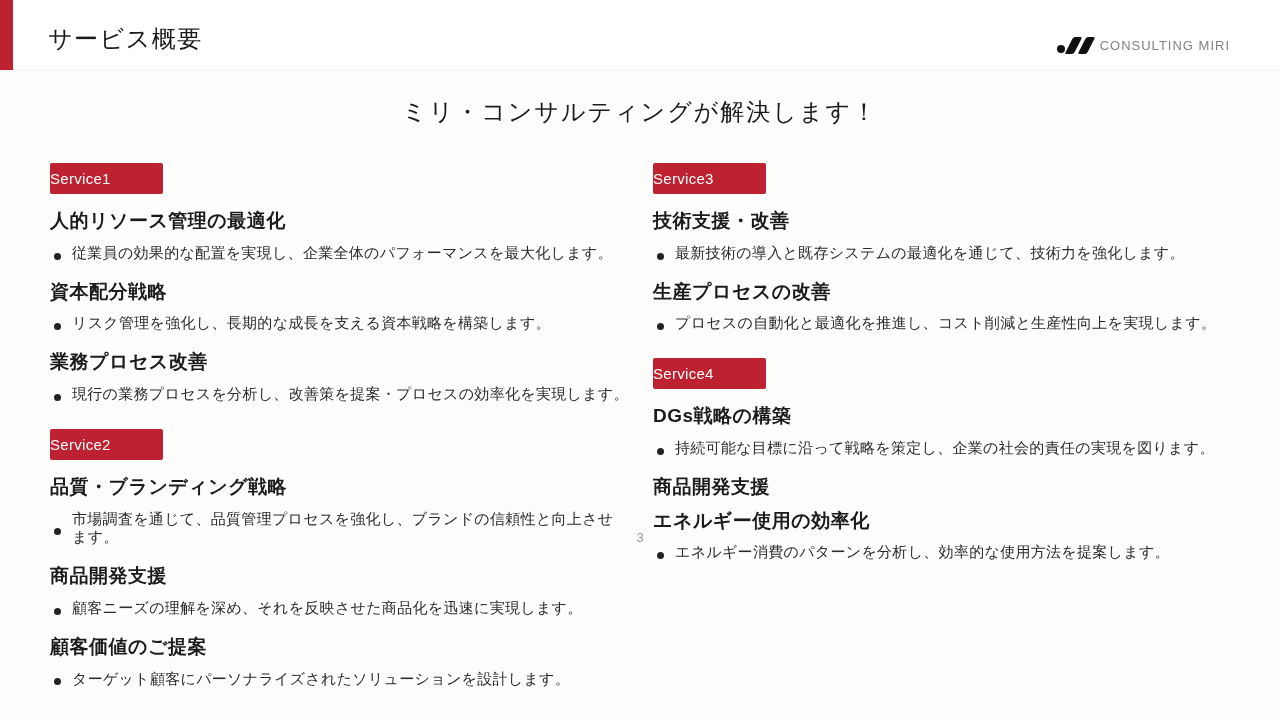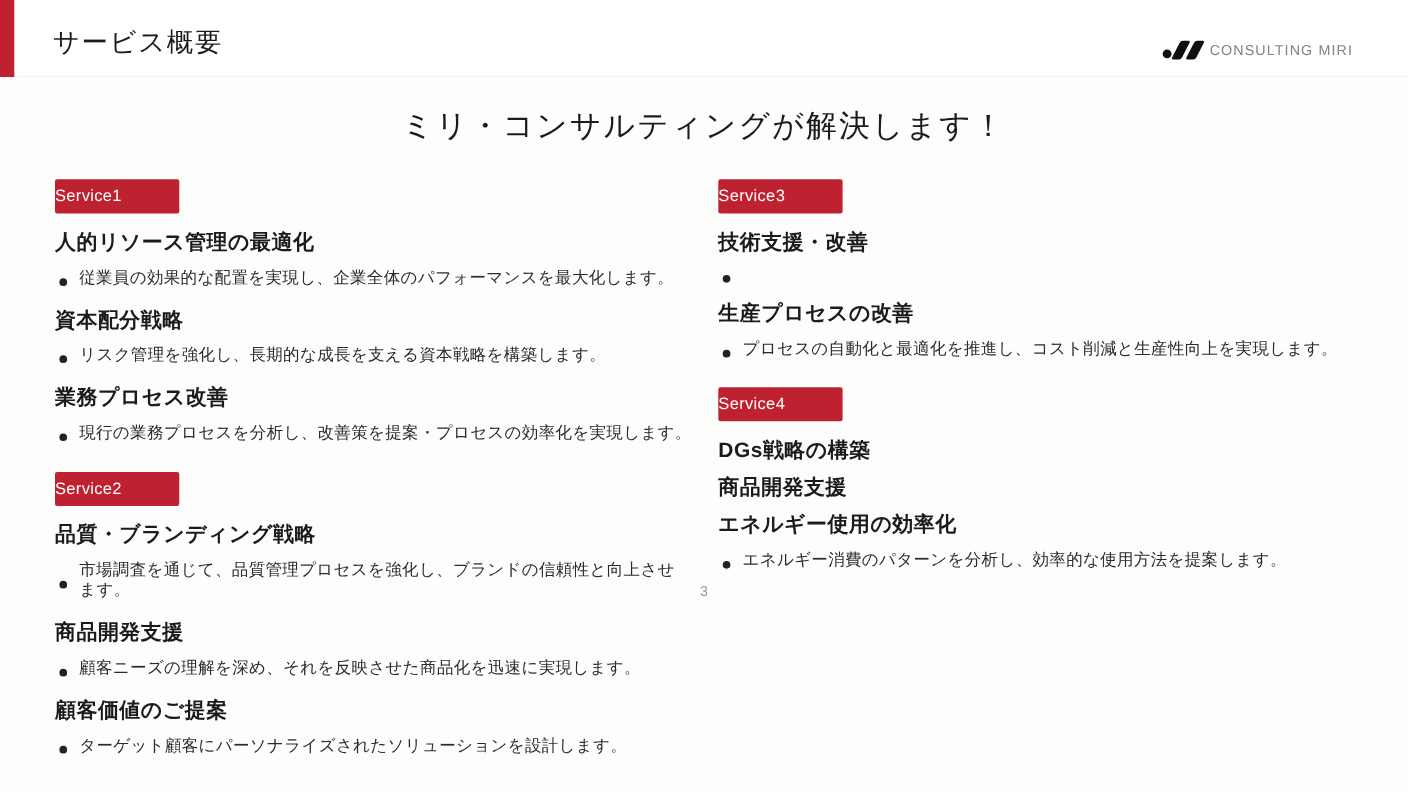--- a/index.html
+++ b/index.html
@@ -30,21 +30,21 @@
   .logo{position:absolute;right:50px;top:37px;display:flex;align-items:center;gap:9px;}
   .logo-mark{display:flex;align-items:flex-end;}
   .logo-dot{width:8px;height:8px;border-radius:50%;background:#101010;margin:0 4px 1px 0;}
   .logo-bar{width:9px;height:17px;background:#101010;transform:skewX(-27deg);border-radius:2px;}
   .logo-bar + .logo-bar{margin-left:4px;}
   .logo-text{font-size:13px;color:#838383;letter-spacing:1px;font-weight:500;}
 
   
   .main-title{
     position:absolute;top:96px;left:0;width:100%;margin:0;text-align:center;
-    font-size:28px;font-weight:500;letter-spacing:2px;color:#1B1B1B;
+    font-size:24px;font-weight:500;letter-spacing:2px;color:#1B1B1B;
   }
 
   
   .content-grid{
     position:absolute;top:163px;left:50px;right:48px;
     display:grid;grid-template-columns:1fr 1fr;column-gap:24px;
   }
   .service{margin-bottom:25px;}
   .service:last-child{margin-bottom:0;}
   .badge{
@@ -146,35 +146,40 @@
     </div>
 
     <div class="column">
 
       <section class="service">
         <div class="badge">Service3</div>
         <div class="item">
           <h3 class="item-heading">技術支援・改善</h3>
           <div class="bullet-row">
             <span class="bullet-dot"></span>
+            <span class="bullet-text">最新技術の導入と既存システムの最適化を通じて、技術力を強化します。</span>
           </div>
         </div>
         <div class="item">
           <h3 class="item-heading">生産プロセスの改善</h3>
           <div class="bullet-row">
             <span class="bullet-dot"></span>
             <span class="bullet-text">プロセスの自動化と最適化を推進し、コスト削減と生産性向上を実現します。</span>
           </div>
         </div>
       </section>
 
       <section class="service">
         <div class="badge">Service4</div>
         <div class="item">
           <h3 class="item-heading">DGs戦略の構築</h3>
+          <div class="bullet-row">
+            <span class="bullet-dot"></span>
+            <span class="bullet-text">持続可能な目標に沿って戦略を策定し、企業の社会的責任の実現を図ります。</span>
+          </div>
         </div>
         <div class="item">
           <h3 class="item-heading">商品開発支援</h3>
         </div>
         <div class="item">
           <h3 class="item-heading">エネルギー使用の効率化</h3>
           <div class="bullet-row">
             <span class="bullet-dot"></span>
             <span class="bullet-text">エネルギー消費のパターンを分析し、効率的な使用方法を提案します。</span>
           </div>

